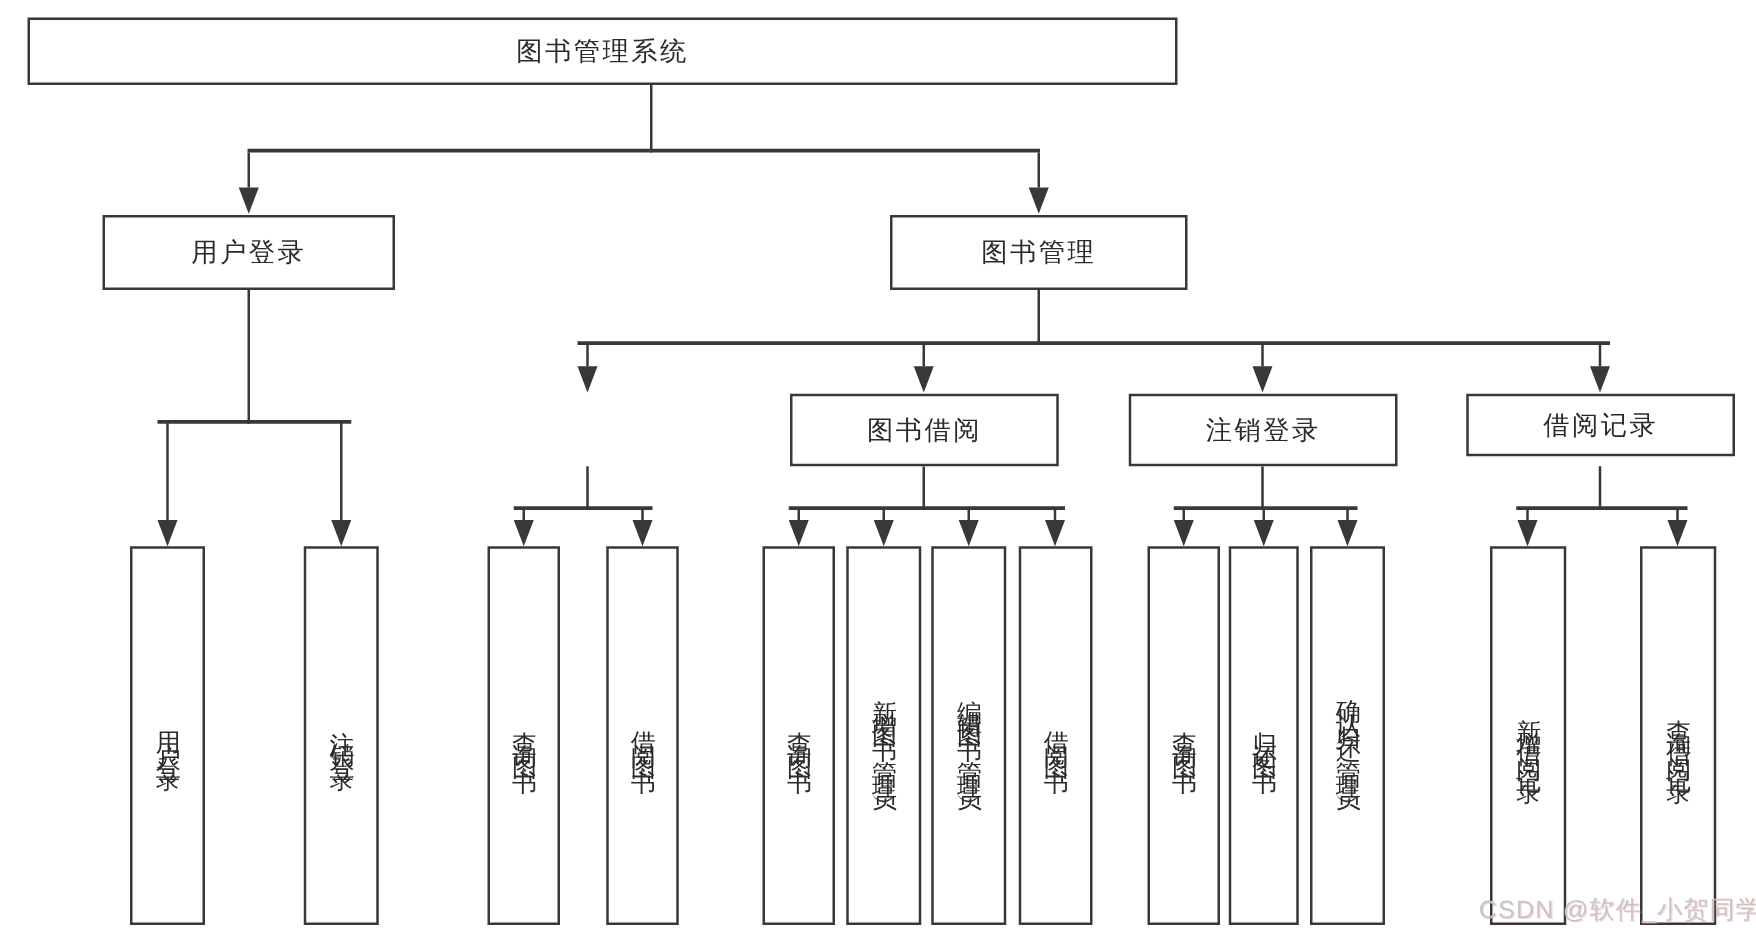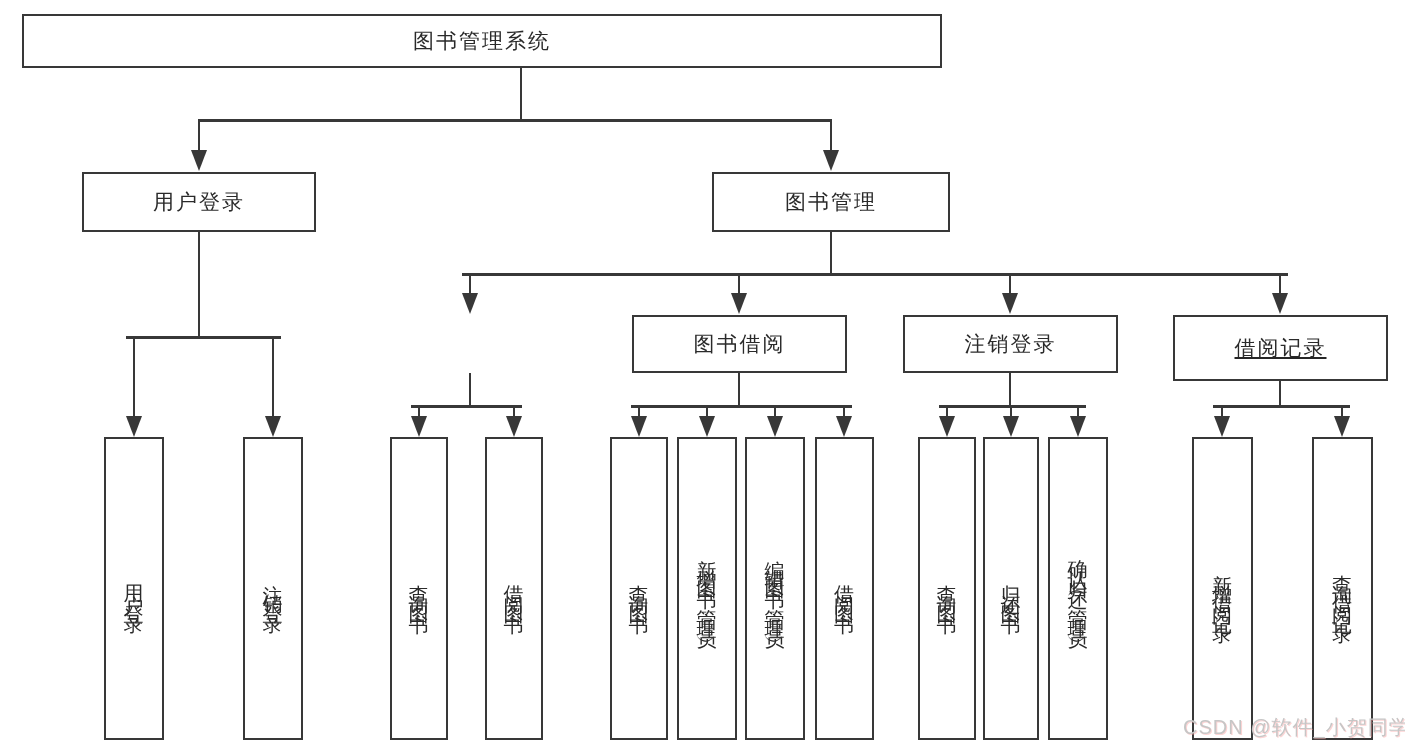--- a/index.html
+++ b/index.html
@@ -89,21 +89,21 @@
   <div class="box" style="left:712px;top:172px;width:238px;height:60px;">
     <span class="hlabel">图书管理</span>
   </div>
 
   <div class="box" style="left:632px;top:315px;width:215px;height:58px;text-align:center;">
     <span class="hlabel">图书借阅</span>
   </div>
   <div class="box" style="left:903px;top:315px;width:215px;height:58px;">
     <span class="hlabel">注销登录</span>
   </div>
-  <div class="box" style="left:1173px;top:315px;width:215px;height:66px;text-decoration:underline;">
+  <div class="box" style="left:1173px;top:315px;width:215px;height:50px;">
     <span class="hlabel">借阅记录</span>
   </div>
 
   <div class="box leaf" style="left:104px;top:437px;width:60px;height:303px;">
     <span class="vtext">用户登录</span>
   </div>
   <div class="box leaf" style="left:243px;top:437px;width:60px;height:303px;">
     <span class="vtext">注销登录</span>
   </div>
 

